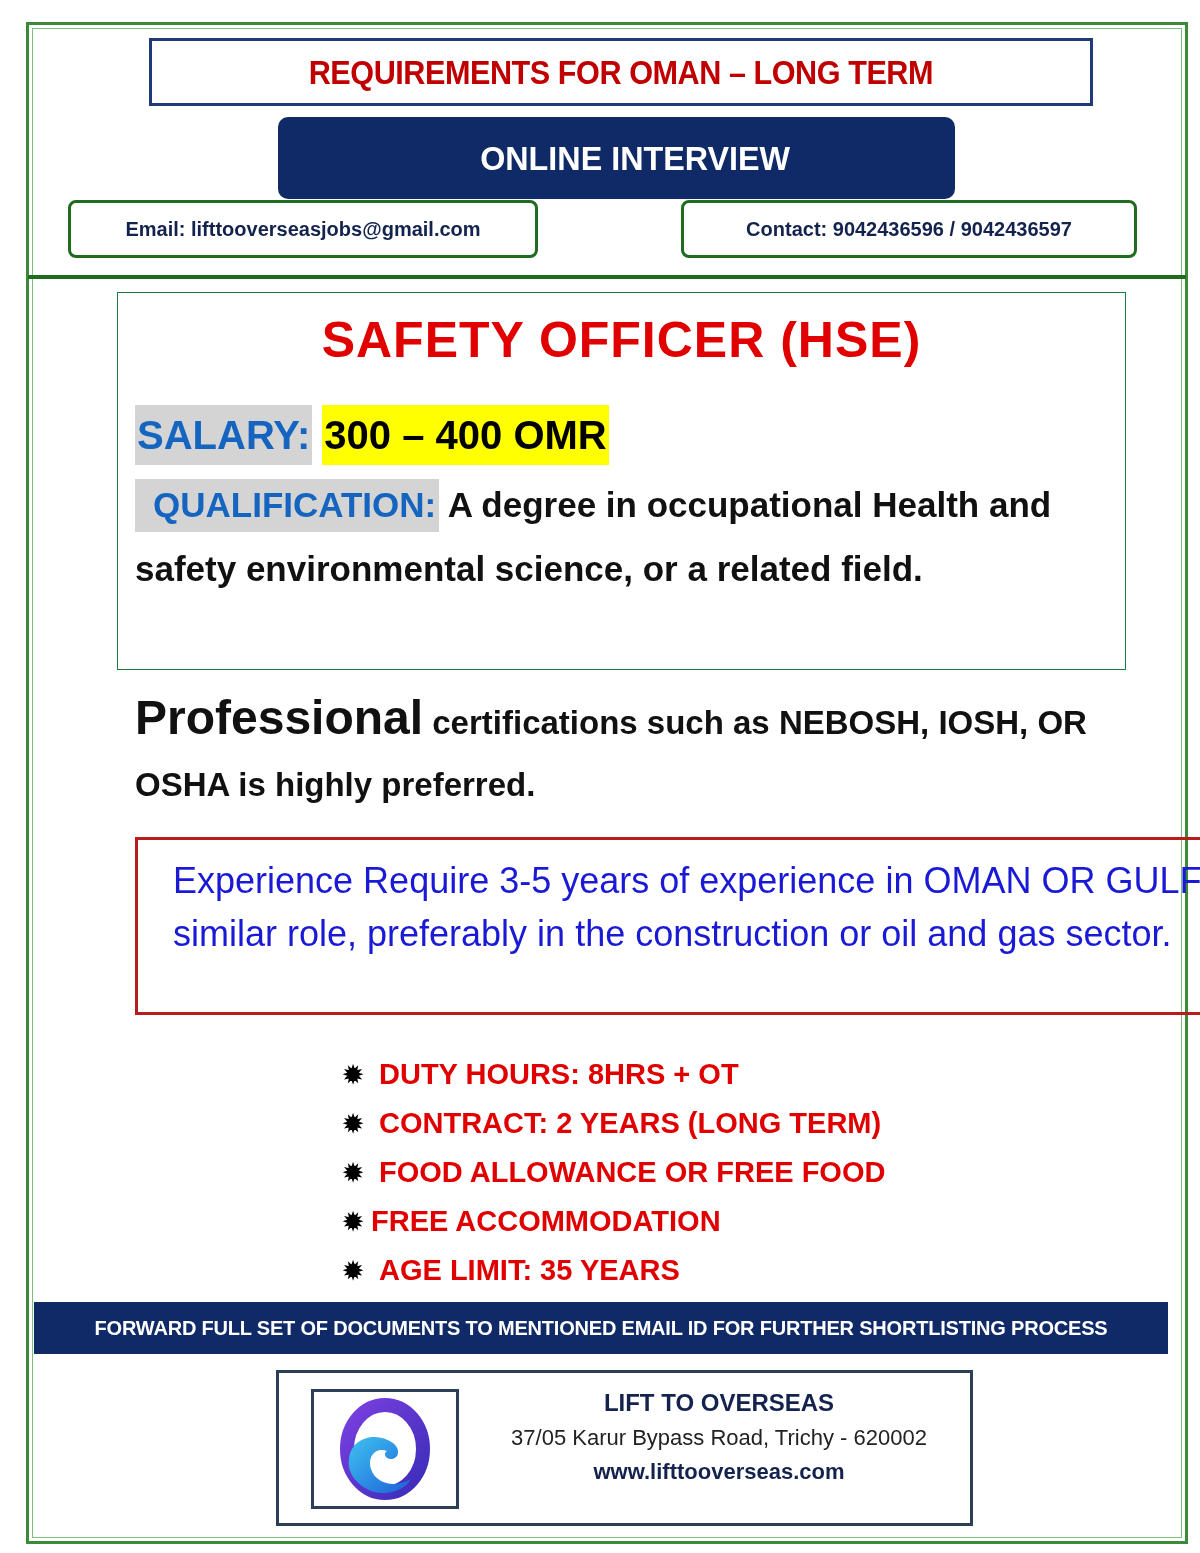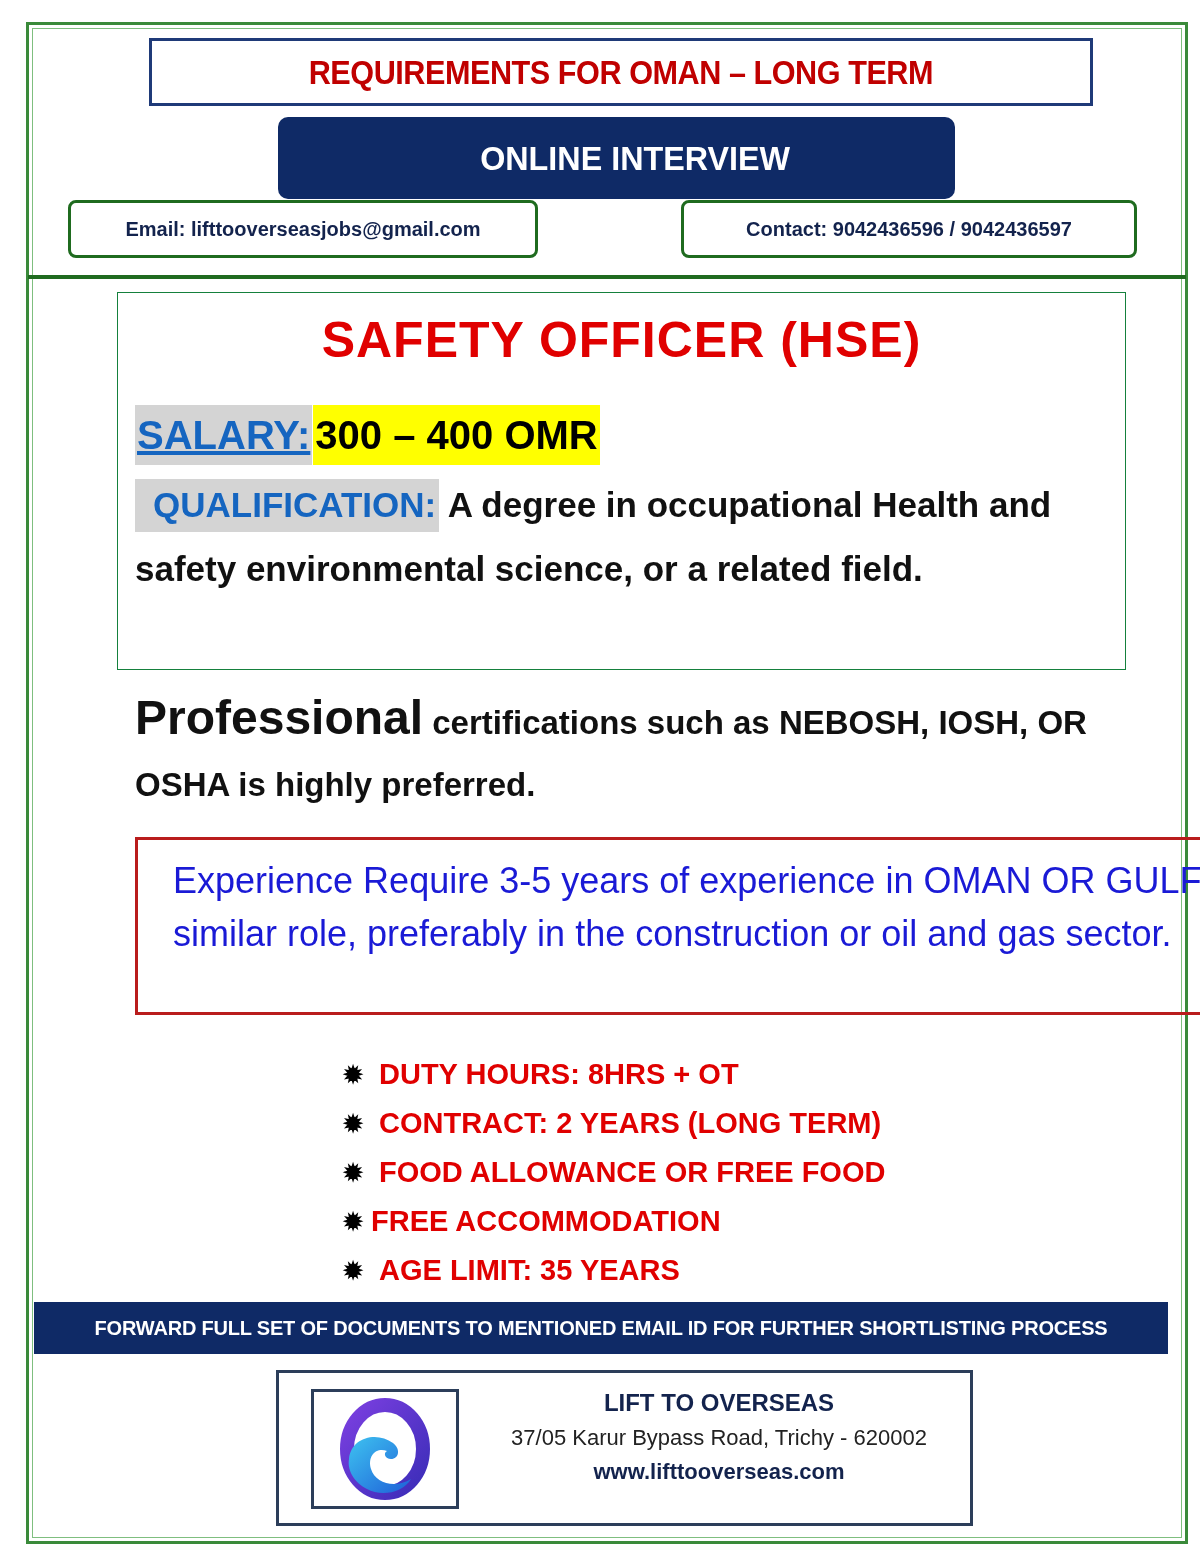--- a/index.html
+++ b/index.html
@@ -45,24 +45,24 @@
     position: absolute; left: 117px; top: 292px; width: 1009px; height: 378px;
     border: 1px solid #15803d;
   }
   .job-title {
     position: absolute; left: 0; right: 0; top: 18px; text-align: center;
     color: #e00000; font-weight: bold; font-size: 50px; letter-spacing: 1px;
   }
   .salary-row { position: absolute; left: 17px; top: 112px; display: flex; align-items: stretch; height: 60px; }
   .label-gray {
     background: #d4d4d4; color: #1565c0; font-weight: bold; font-size: 40px;
-    display: flex; align-items: center; padding: 0 2px; text-decoration: underline;
+    display: flex; align-items: center; padding: 0 2px;
   }
   .salary-value {
-    margin-left: 1px; background: #ffff00; color: #000; font-weight: bold; font-size: 40px;
+    margin-left: 10px; background: #ffff00; color: #000; font-weight: bold; font-size: 40px;
     display: flex; align-items: center; padding: 0 2px;
   }
   .qual-block {
     position: absolute; left: 17px; top: 180px; width: 980px;
     font-weight: bold; font-size: 35px; line-height: 64px; color: #111;
   }
   .qual-label {
     background: #d4d4d4; color: #1565c0; font-size: 35px; padding: 6px 3px 8px 18px;
   }
   .prof-block {

